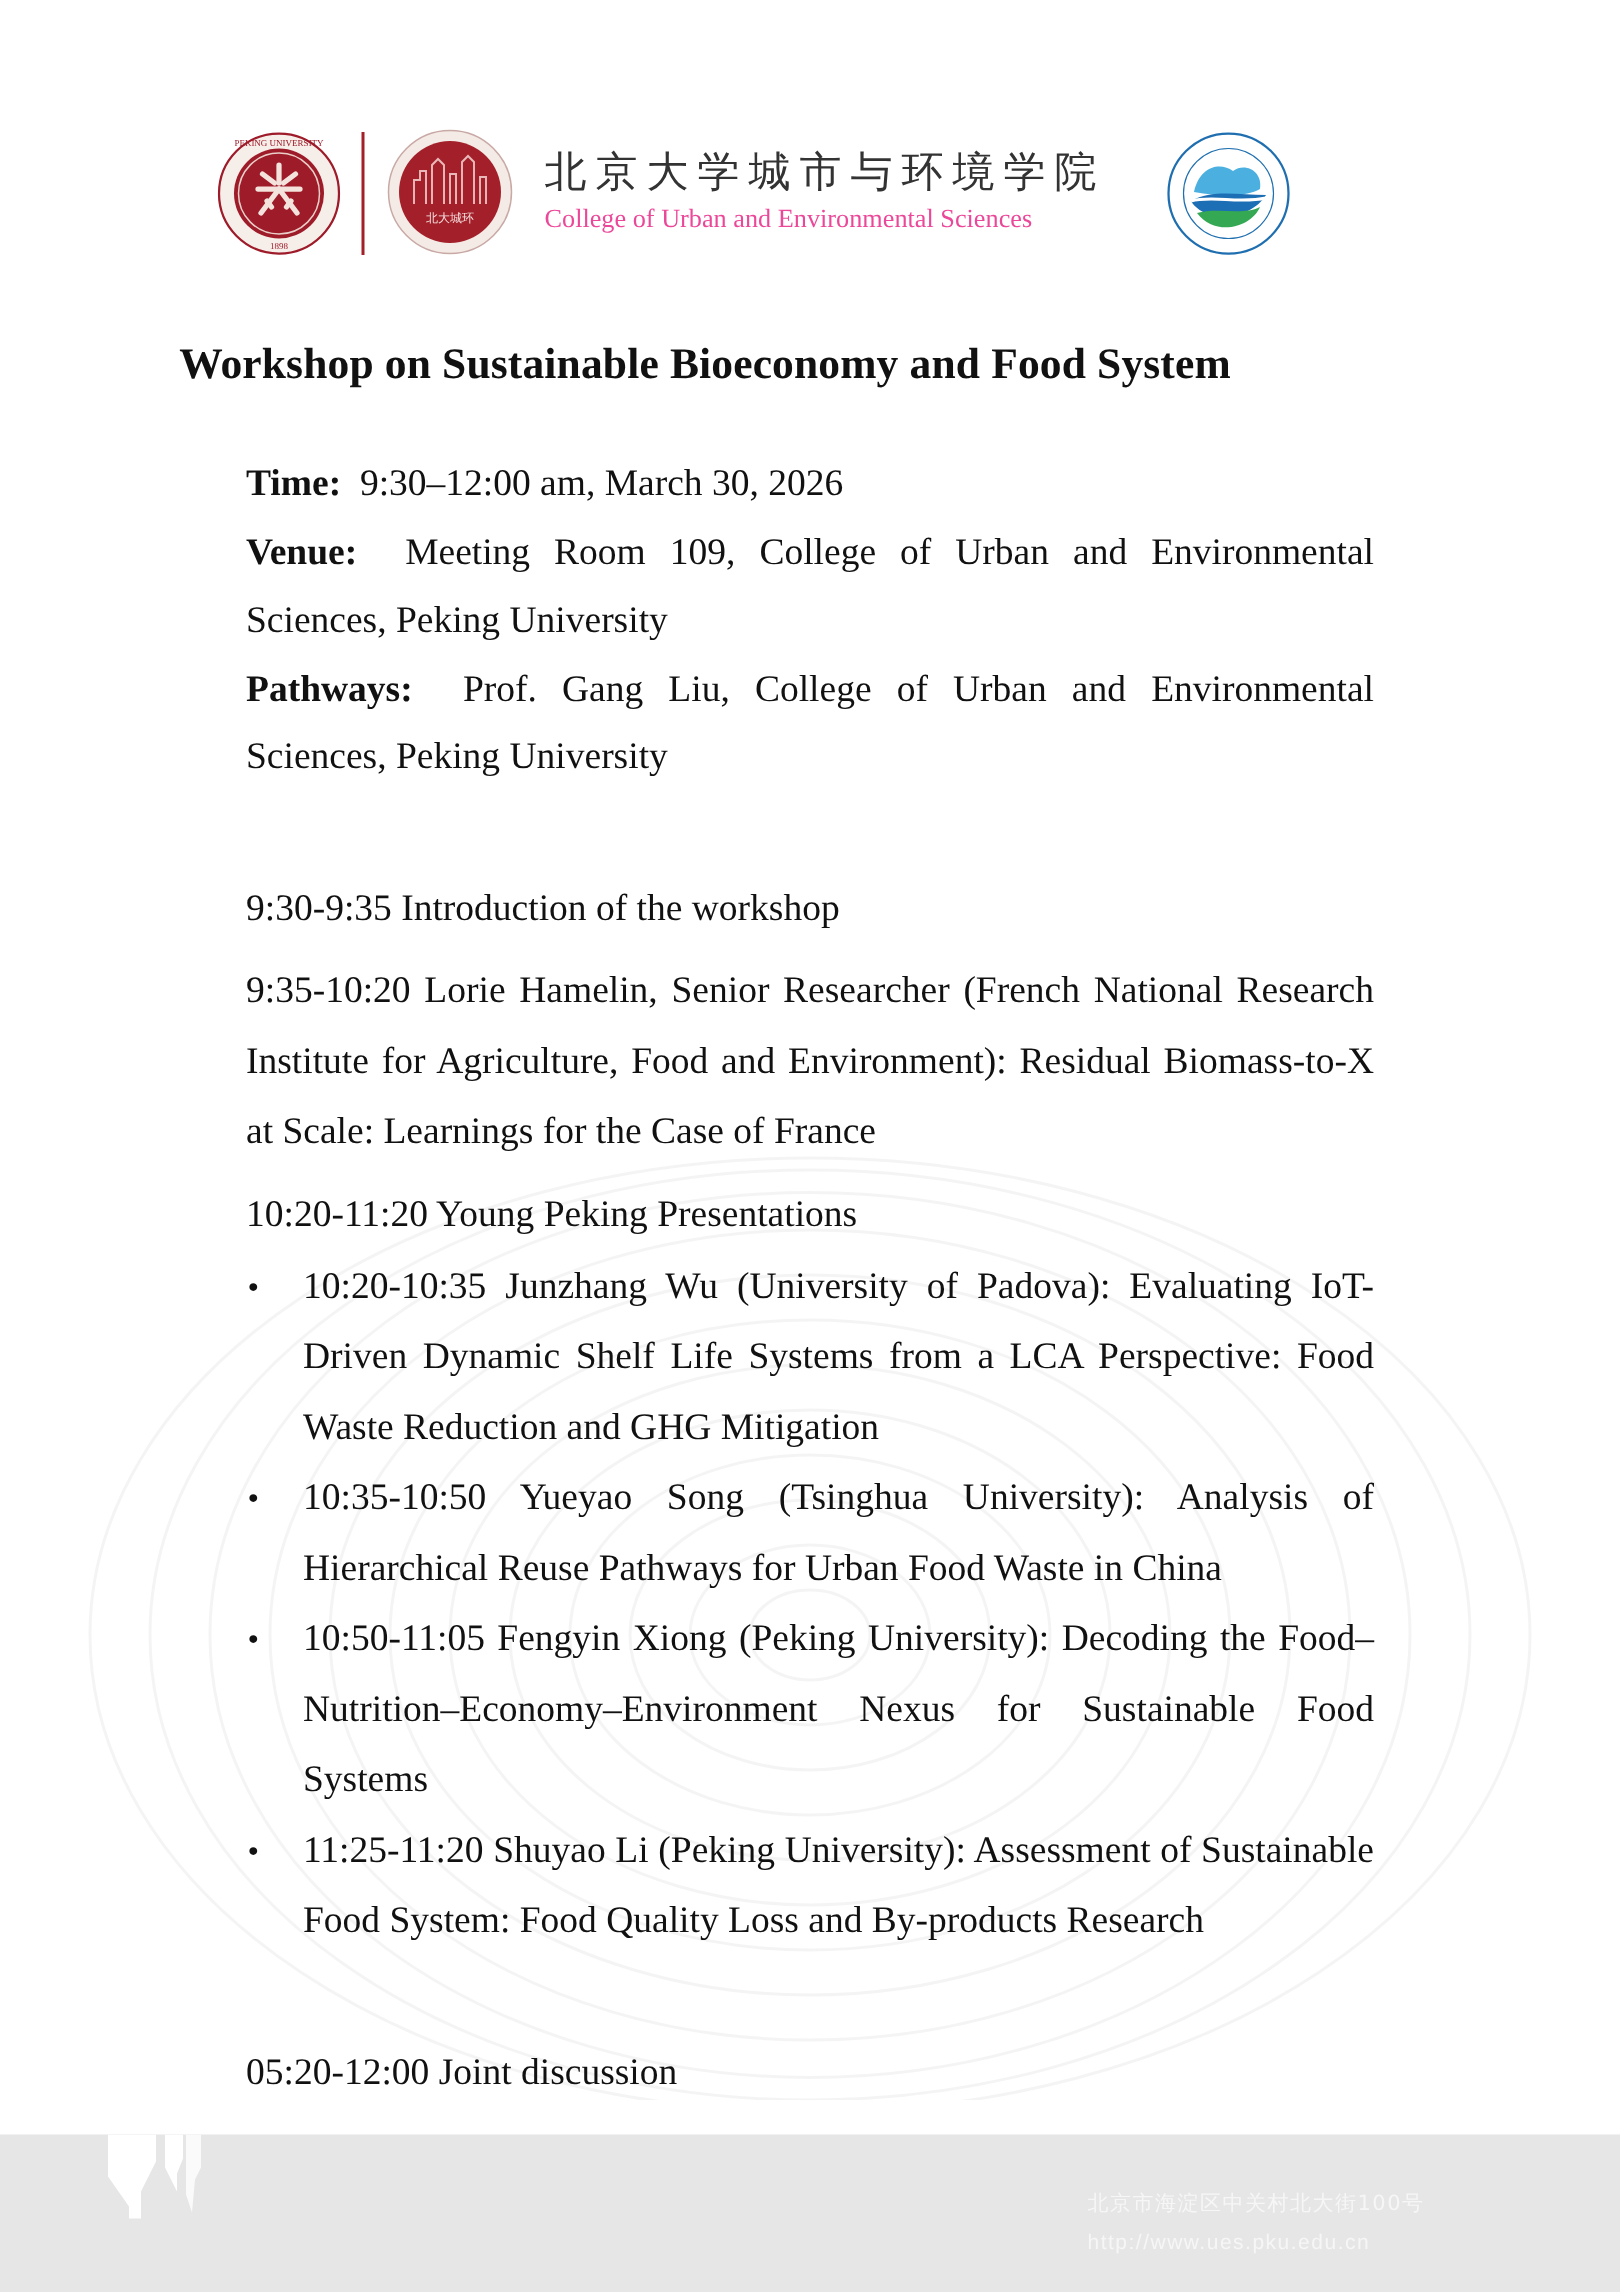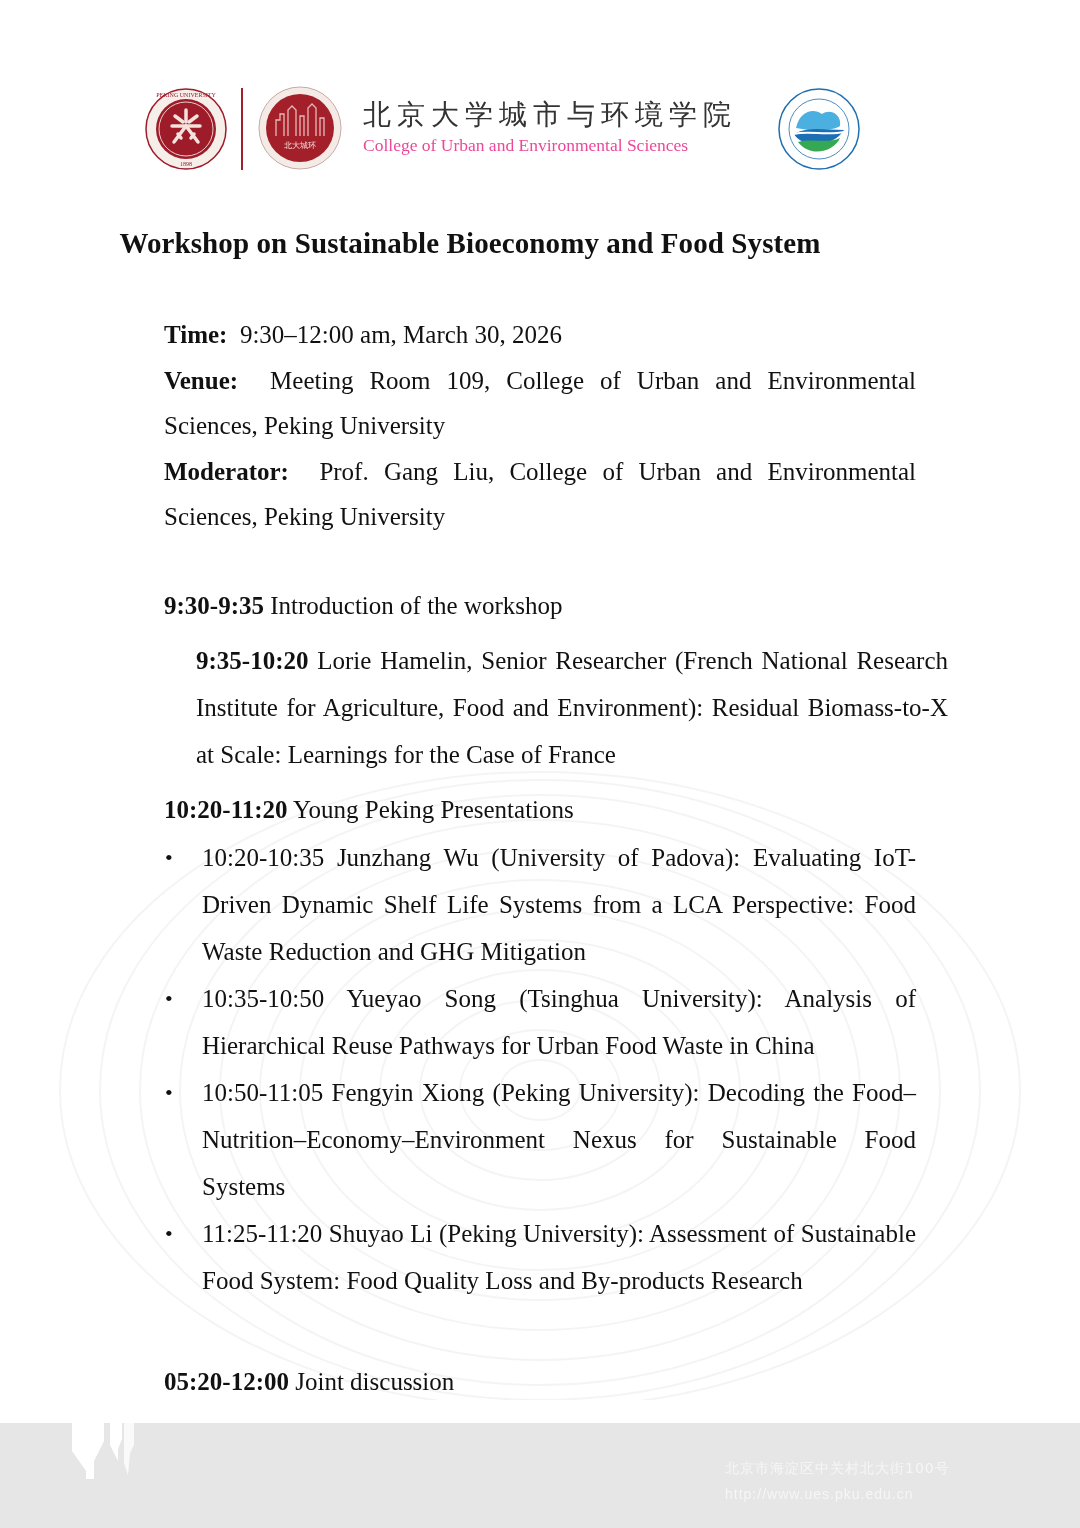--- a/index.html
+++ b/index.html
@@ -26,29 +26,29 @@
   .en-title {
     position: absolute; left: 218px; top: 49px;
     font-family: Liberation Serif, serif; font-size: 17.5px; color: #ec4899;
   }
   .carbon-logo { left: 633px; top: 2px; width: 82px; height: 82px; }
 
   .title {
     position: absolute; top: 227px; left: 0; width: 940px; text-align: center;
     font-size: 29px; font-weight: bold; color: #111; letter-spacing: 0.1px;
   }
-  .info { position: absolute; left: 164px; top: 312px; width: 752px; font-size: 25px; line-height: 45.5px; }
+  .info { position: absolute; left: 164px; top: 300px; width: 752px; font-size: 25px; line-height: 45.5px; }
   .info p { margin: 0; text-align: justify; }
   .info b { font-weight: bold; }
 
   .agenda { position: absolute; left: 164px; width: 752px; font-size: 25px; }
   .agenda p { margin: 0; text-align: justify; text-align-last: left; }
-  .agenda b { font-weight: bold; }
+  .agenda b { font-weight: normal; }
   .a1 { top: 586px; line-height: 40px; }
-  .a2 { top: 637px; line-height: 47px; margin-left: 32px; }
+  .a2 { top: 637px; line-height: 47px; }
   .a3 { top: 790px; line-height: 40px; }
   .bullets { position: absolute; left: 164px; top: 834px; width: 752px; font-size: 25px; line-height: 47px; }
   .bullet { position: relative; padding-left: 38px; margin: 0; text-align: justify; text-align-last: left; }
   .bullet .dot { position: absolute; left: 1px; top: 0; font-size: 22px; }
   .a4 { top: 1362px; line-height: 40px; }
 
   .footer {
     position: absolute; left: 0; top: 1423px; width: 1080px; height: 105px; background: #e6e6e6;
   }
   .footer-skyline { position: absolute; left: 70px; top: 0; width: 100px; height: 60px; }
@@ -129,21 +129,21 @@
 <div class="info">
   <p>
     <b>Time:</b>&nbsp;
     <span>9:30–12:00 am, March 30, 2026</span>
   </p>
   <p style="text-align-last:left;">
     <b>Venue:</b>&nbsp;
     <span>Meeting Room 109, College of Urban and Environmental Sciences, Peking University</span>
   </p>
   <p style="text-align-last:left;">
-    <b>Moderator:</b>&nbsp;
+    <b>Pathways:</b>&nbsp;
     <span>Prof. Gang Liu, College of Urban and Environmental Sciences, Peking University</span>
   </p>
 </div>
 
 <div class="agenda a1">
   <p><b>9:30-9:35</b> <span>Introduction of the workshop</span></p>
 </div>
 <div class="agenda a2">
   <p><b>9:35-10:20</b> <span>Lorie Hamelin, Senior Researcher (French National Research Institute for Agriculture, Food and Environment): Residual Biomass-to-X at Scale: Learnings for the Case of France</span></p>
 </div>

